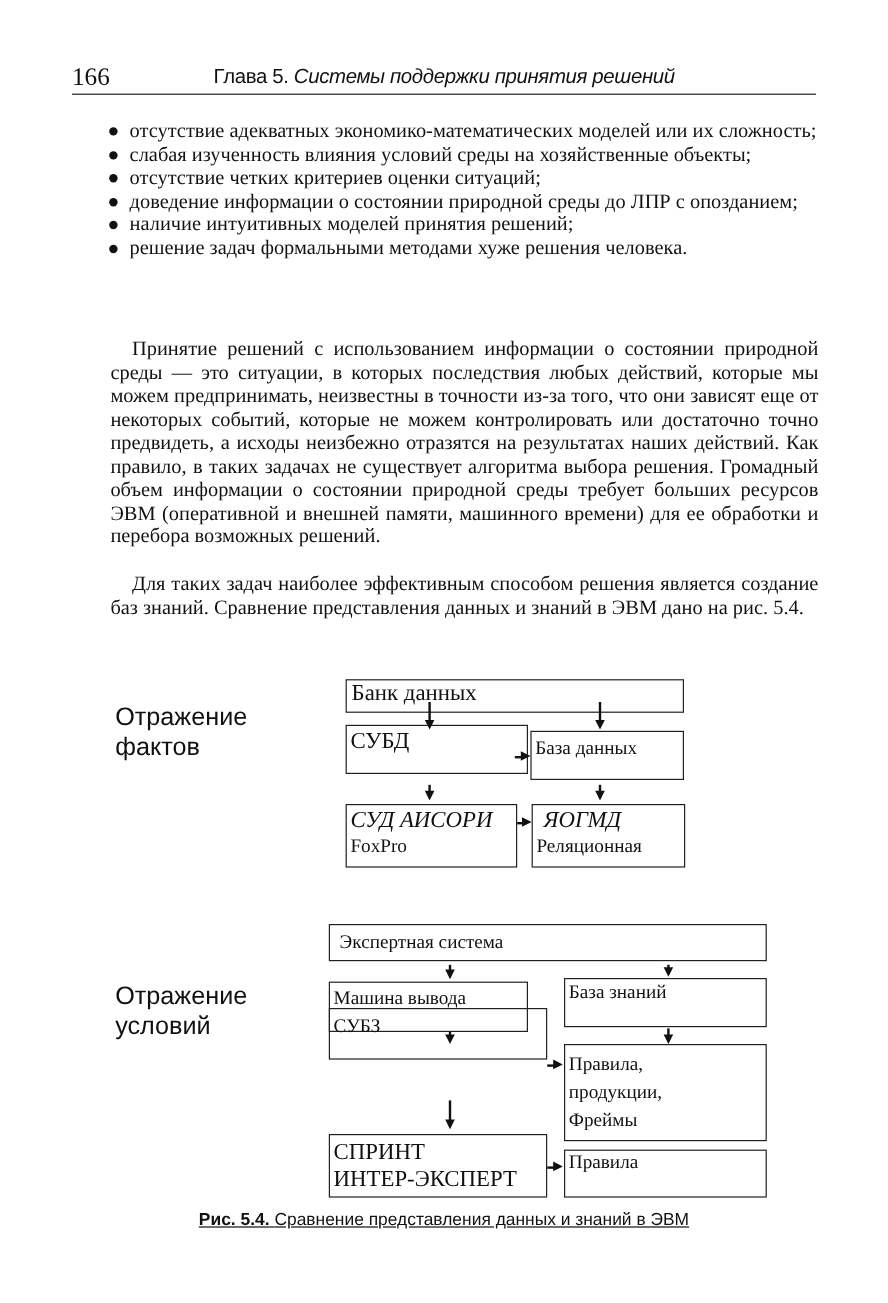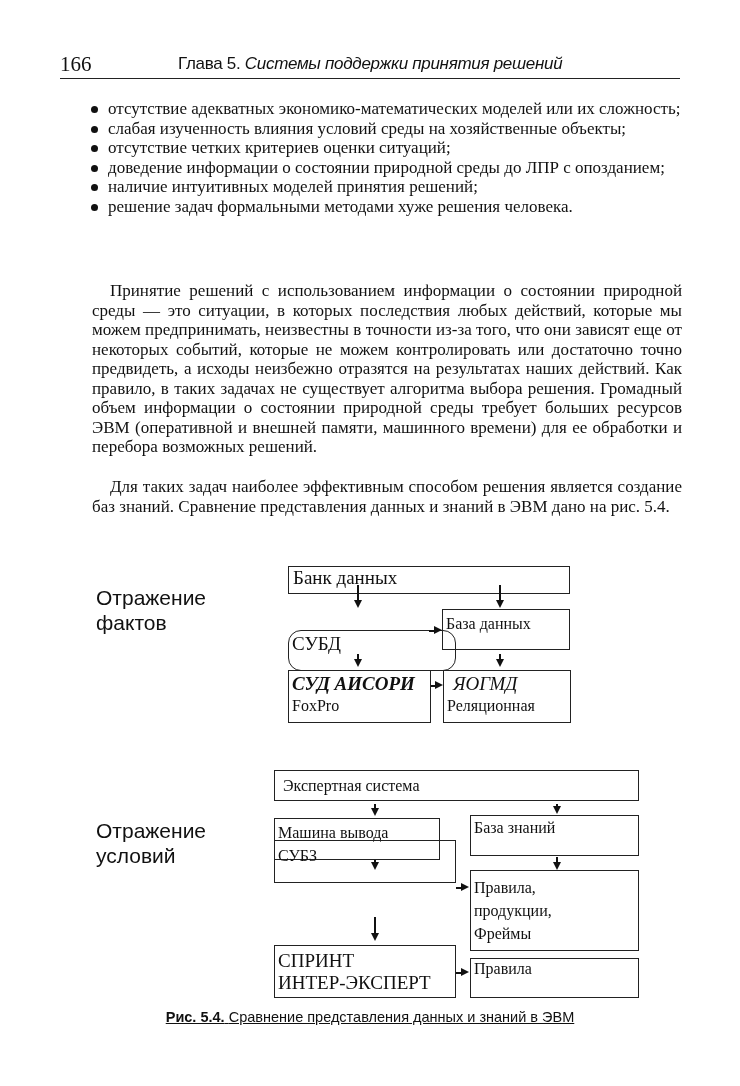--- a/index.html
+++ b/index.html
@@ -42,24 +42,24 @@
 </ul>
 
 <p class="abs text para" style="top:281px;margin:0;">Принятие решений с использованием информации о состоянии природной среды — это ситуации, в которых последствия любых действий, которые мы можем предпринимать, неизвестны в точности из-за того, что они зависят еще от некоторых событий, которые не можем контролировать или достаточно точно предвидеть, а исходы неизбежно отразятся на результатах наших действий. Как правило, в таких задачах не существует алгоритма выбора решения. Громадный объем информации о состоянии природной среды требует больших ресурсов ЭВМ (оперативной и внешней памяти, машинного времени) для ее обработки и перебора возможных решений.</p>
 <p class="abs text para" style="top:477px;margin:0;">Для таких задач наиболее эффективным способом решения является создание баз знаний. Сравнение представления данных и знаний в ЭВМ дано на рис. 5.4.</p>
 
 <div class="abs lbl" style="left:96px;top:585px;">
   <div>Отражение</div>
   <div>фактов</div>
 </div>
 <div class="box big" style="left:288px;top:566px;width:282px;height:28px;padding:0 4px;"><span>Банк данных</span></div>
-<div class="box big" style="left:288px;top:630px;width:168px;height:41px;border-radius:13px;"><span>СУБД</span></div>
+<div class="box big" style="left:288px;top:604px;width:152px;height:41px;"><span>СУБД</span></div>
 <div class="box" style="left:442px;top:609px;width:128px;height:41px;padding-top:4px;"><span>База данных</span></div>
 <div class="box big" style="left:288px;top:670px;width:143px;height:53px;">
-  <div style="font-style:italic;font-weight:bold;">СУД АИСОРИ</div>
+  <div style="font-style:italic;">СУД АИСОРИ</div>
   <div style="font-size:16px;">FoxPro</div>
 </div>
 <div class="box big" style="left:443px;top:670px;width:128px;height:53px;">
   <div style="font-style:italic;padding-left:6px;">ЯОГМД</div>
   <div style="font-size:16px;">Реляционная</div>
 </div>
 
 <div class="vline" style="left:357px;top:585px;height:16px;"></div>
 <div class="arr-d" style="left:354px;top:600px;"></div>
 <div class="vline" style="left:499px;top:585px;height:16px;"></div>

